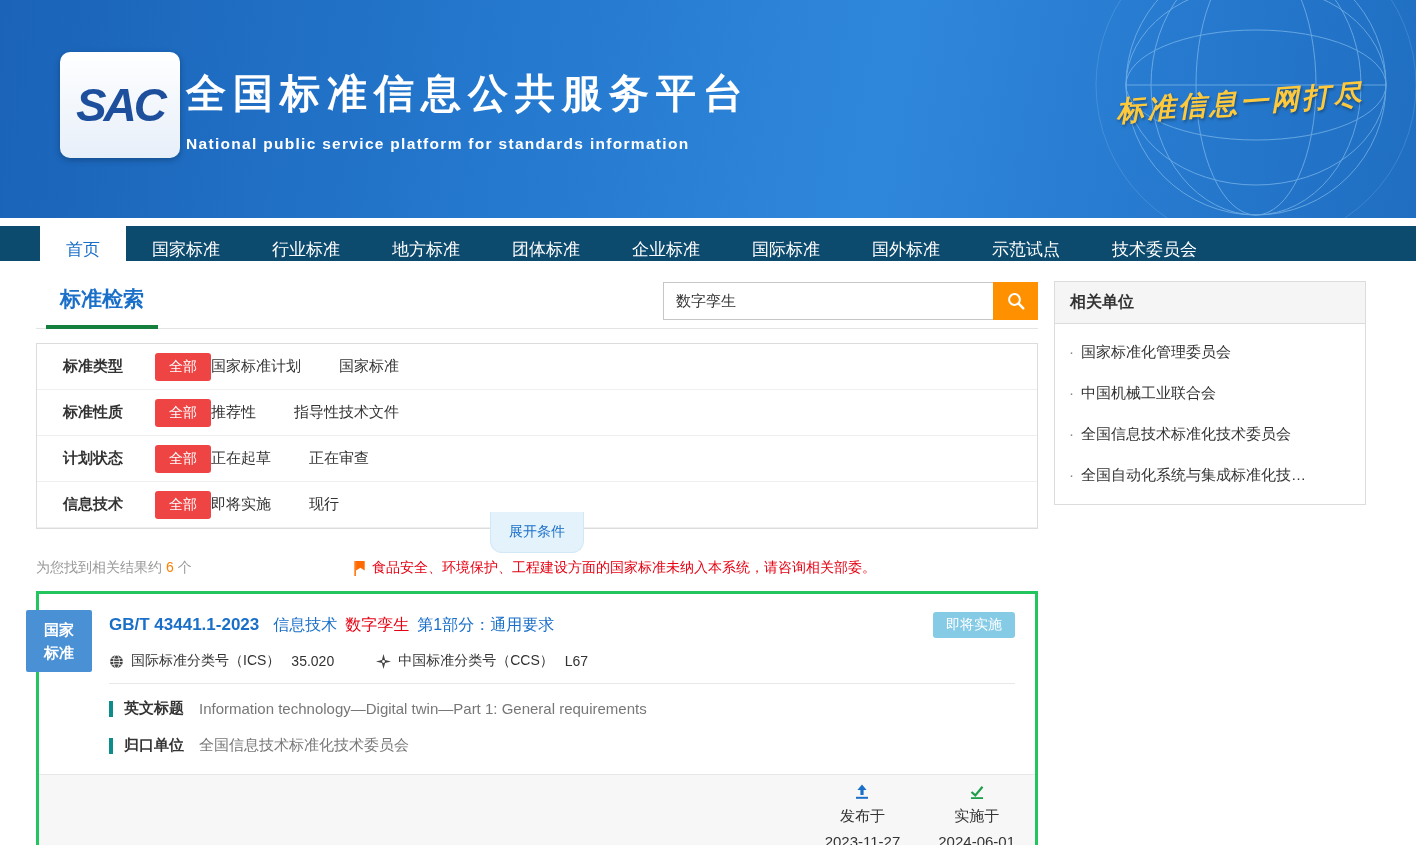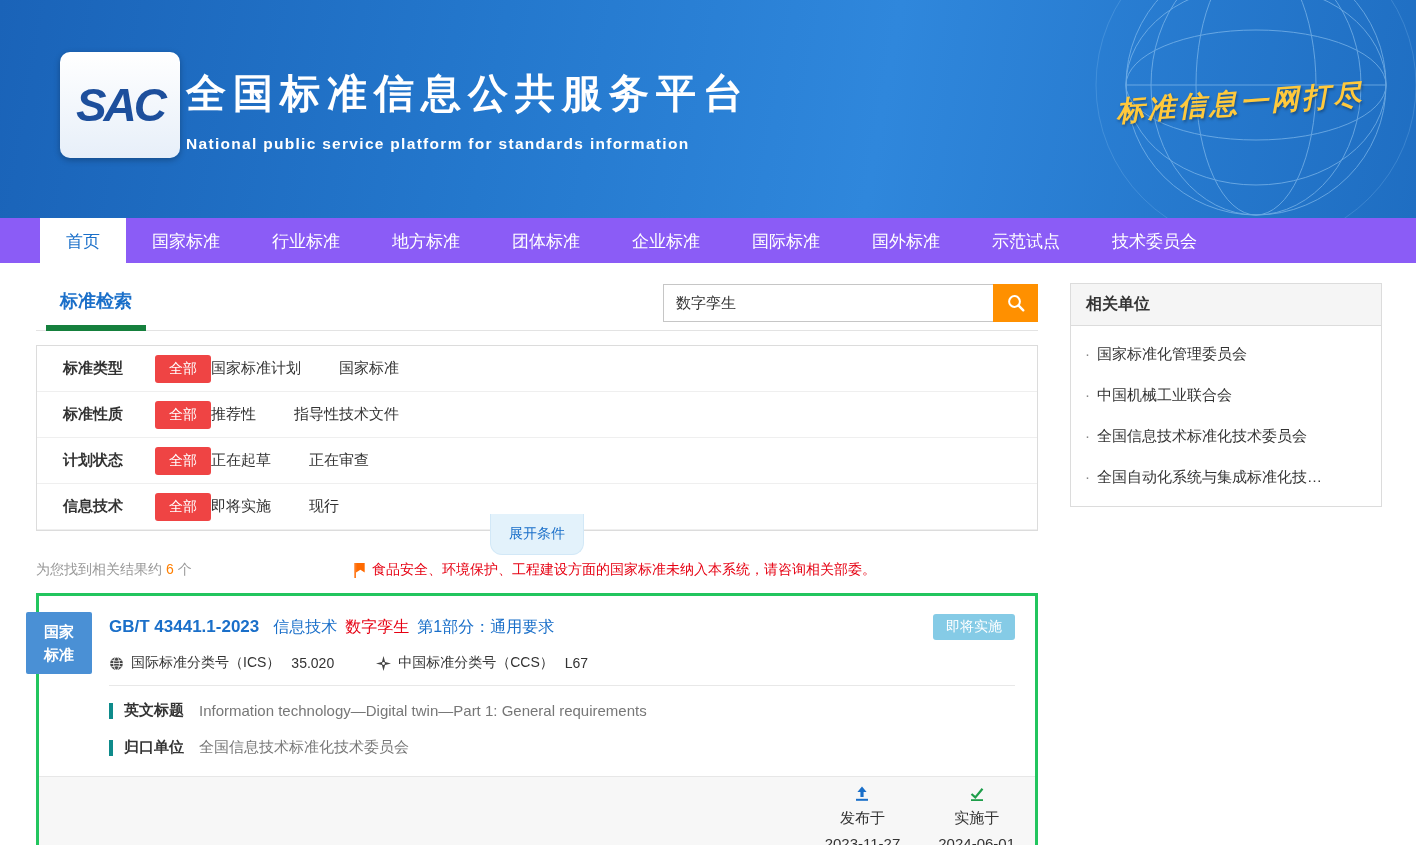--- a/index.html
+++ b/index.html
@@ -15,34 +15,34 @@
     display:flex; align-items:center; justify-content:center; box-shadow:0 2px 6px rgba(0,0,0,.28);text-align:center; }
   .logo span{ font-style:italic; font-weight:bold; font-size:46px; color:#1d4f9c; letter-spacing:-3px; }
   .title-block{ position:absolute; left:186px; top:66px; color:#fff; }
   .title-block h1{ font-size:40px; font-weight:bold; letter-spacing:7px; }
   .title-block .subtitle{ margin-top:14px; font-size:15.5px; font-weight:bold; letter-spacing:1.3px; }
   .slogan{ position:absolute; right:52px; top:84px; font-size:28px; color:#ffc93c;
     font-style:italic; font-weight:bold; letter-spacing:3px; transform:rotate(-4deg);
     text-shadow:1px 2px 3px rgba(0,0,0,.35); }
 
   
-  .main-nav{ display:flex; height:45px; background:#8b5cf6; padding-left:40px; }
+  .main-nav{ display:flex; height:35px; background:#0c4a6e; padding-left:40px;margin-top:8px; }
   .nav-item{ color:#fff; font-size:17px; line-height:47px; padding:0 26px; cursor:pointer; white-space:nowrap; }
   .nav-item.active{ background:#fff; color:#1a6fc9; }
 
   
   .content{ display:flex; align-items:flex-start; padding:20px 30px 0 36px; }
   .main-col{ width:1002px; }
-  .sidebar{ width:312px; margin-left:32px; border:1px solid #dcdcdc; background:#fff; }
+  .sidebar{ width:312px; margin-left:16px; border:1px solid #dcdcdc; background:#fff; }
 
   
   .search-row{ display:flex; align-items:flex-end; justify-content:space-between;
     border-bottom:1px solid #e3e3e3; height:48px; }
-  .section-title{ display:inline-block; color:#1a6fc9; font-size:18px; font-weight:bold;
-    padding:0 14px 12px; border-bottom:6px solid #15803d; margin-bottom:-1px; margin-left:10px; }
+  .section-title{ display:inline-block; color:#1a6fc9; font-size:21px; font-weight:bold;
+    padding:0 14px 12px; border-bottom:4px solid #15803d; margin-bottom:-1px; margin-left:10px; }
   .search-box{ display:flex; margin-bottom:8px; }
   .search-input{ width:330px; height:38px; border:1px solid #c6c6c6; border-right:none;
     padding:0 12px; font-size:15px; color:#333; outline:none; }
   .search-btn{ width:45px; height:38px; background:#ff9000; border:none; cursor:pointer;
     display:flex; align-items:center; justify-content:center; }
 
   
   .filter-box{ border:1px solid #dcdcdc; margin-top:14px; position:relative; }
   .filter-row{ display:flex; align-items:center; height:46px; padding:0 26px; border-bottom:1px solid #efefef; }
   .filter-row:last-child{ border-bottom:none; }

